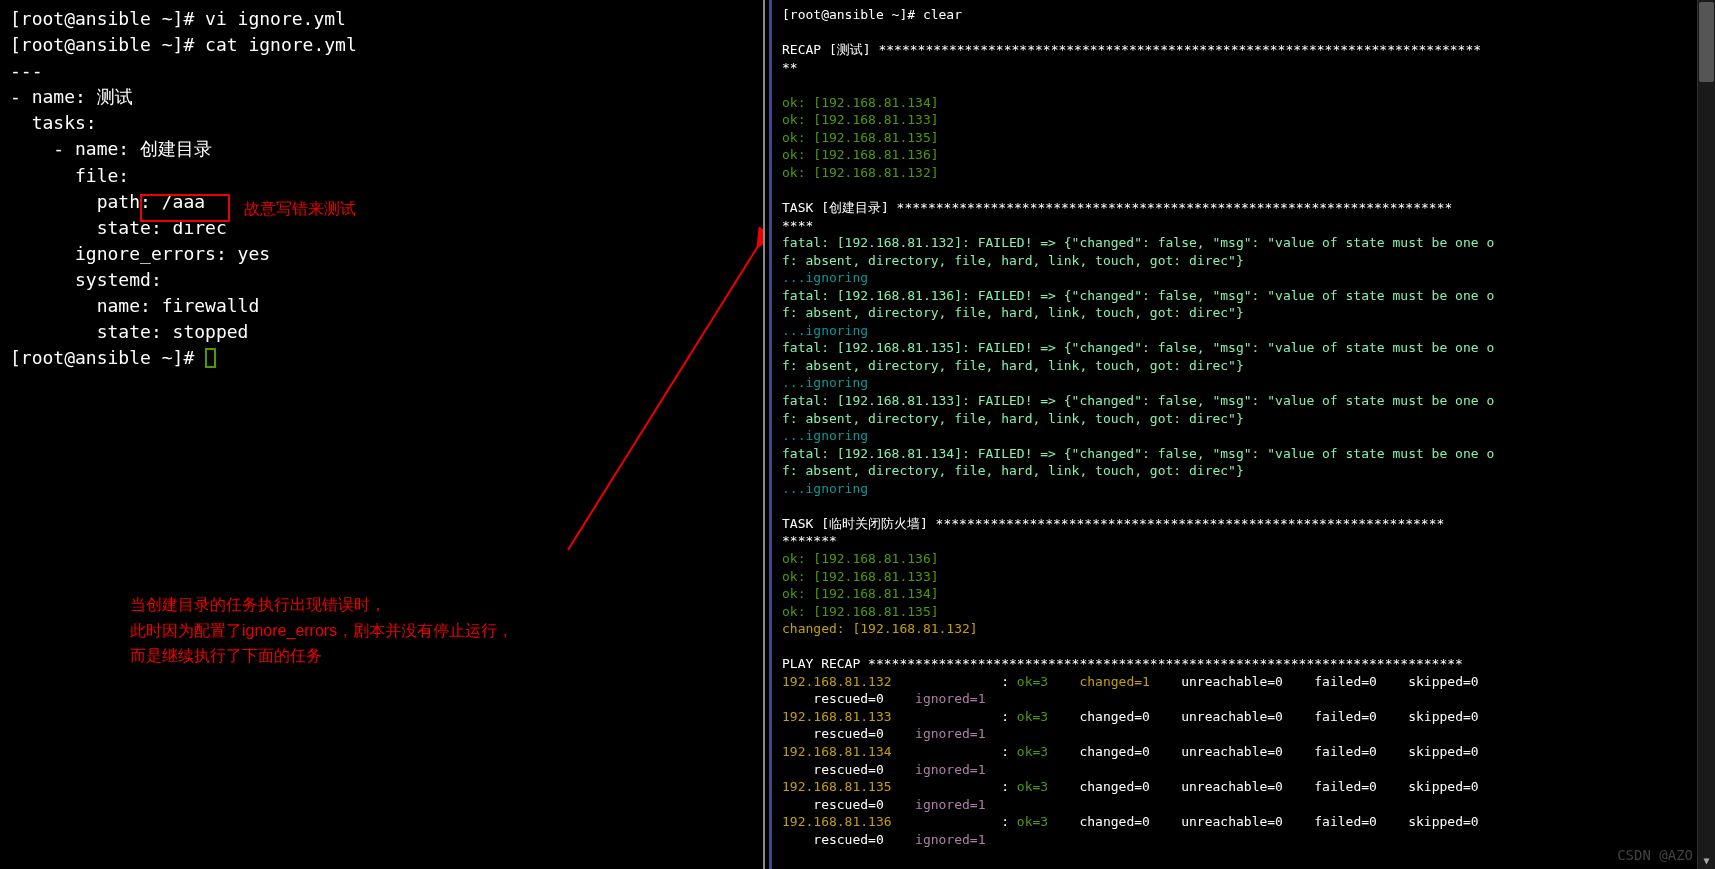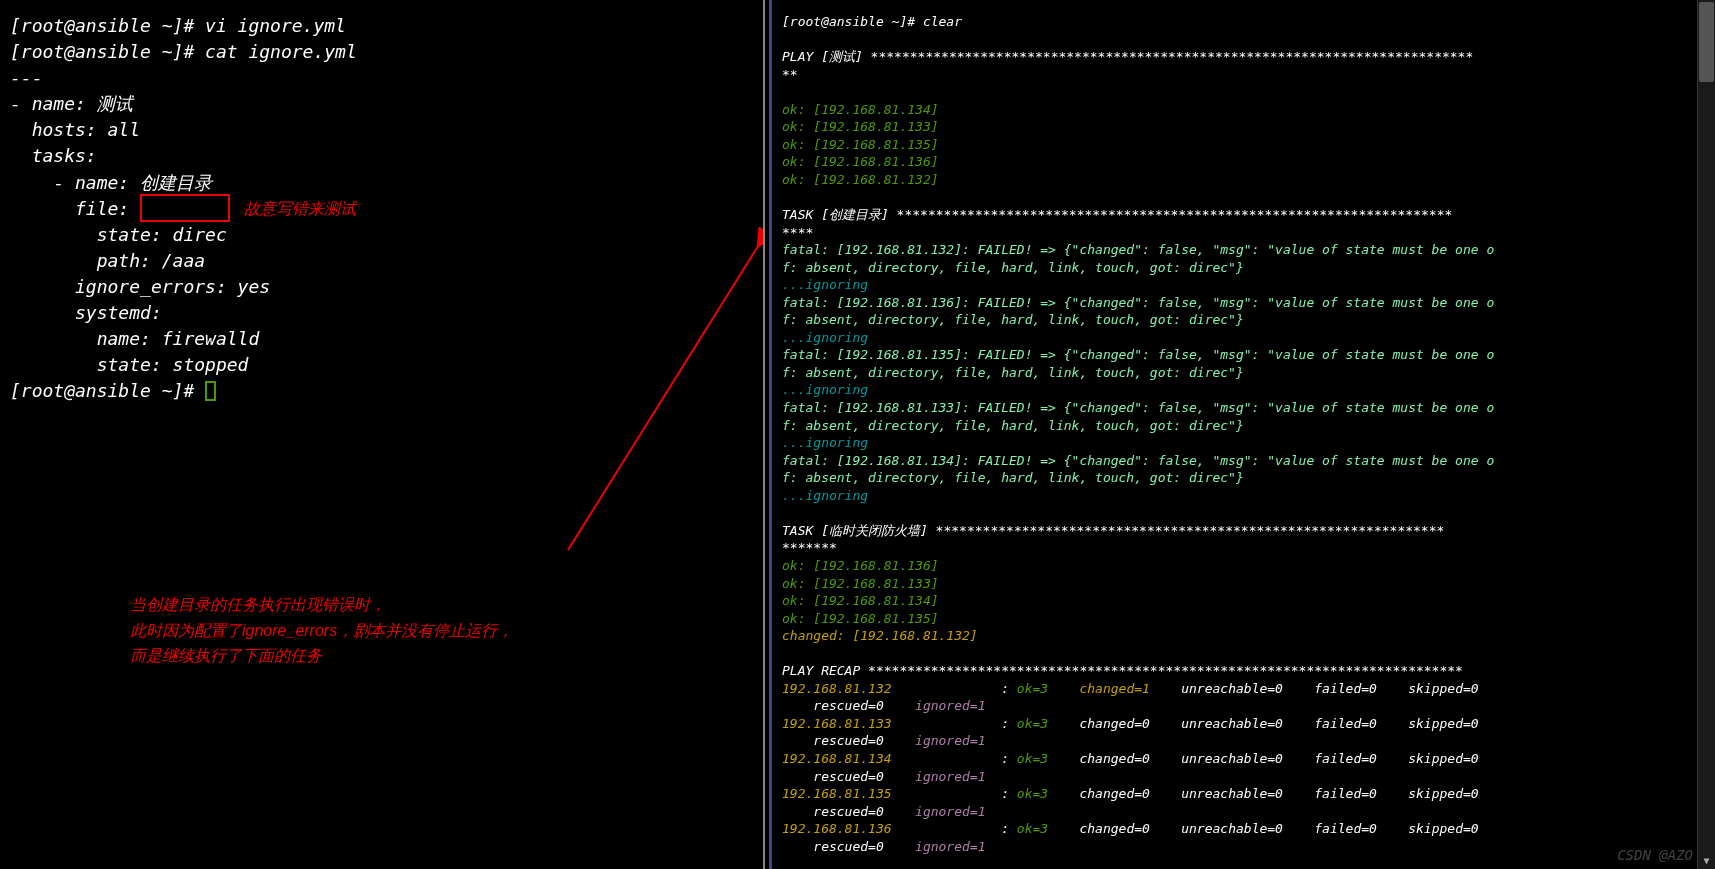--- a/index.html
+++ b/index.html
@@ -10,22 +10,21 @@
       width: 1715px;
       height: 869px;
       overflow: hidden;
       position: relative;
     }
     .pane {
       background: #000;
       color: #fff;
       position: relative;
       overflow: hidden;
-      padding: 13px 10px;
-      font-style: italic;
+      padding: 6px 10px;
     }
     .left-pane {
       width: 765px;
       border-right: 2px solid #888;
       font-size: 18px;
       line-height: 1.45;
     }
     .right-pane {
       flex: 1;
       font-size: 13px;
@@ -105,26 +104,25 @@
     }
   </style>
 </head>
 <body>
 
 <div class="pane left-pane">
   <pre><span>[root@ansible ~]# vi ignore.yml</span></pre>
   <pre><span>[root@ansible ~]# cat ignore.yml</span></pre>
   <pre><span>---</span></pre>
   <pre><span>- name: 测试</span></pre>
-  <pre><span>  hosts: all</span></pre>
   <pre><span>  tasks:</span></pre>
   <pre><span>    - name: 创建目录</span></pre>
   <pre><span>      file:</span></pre>
+  <pre><span>        path: /aaa</span></pre>
   <pre><span>        state: direc</span></pre>
-  <pre><span>        path: /aaa</span></pre>
   <pre><span>      ignore_errors: yes</span></pre>
   <pre><span></span></pre>
   <pre><span>      systemd:</span></pre>
   <pre><span>        name: firewalld</span></pre>
   <pre><span>        state: stopped</span></pre>
   <pre><span></span></pre>
   <pre><span>[root@ansible ~]# </span><span class="cursor-block"></span></pre>
 
   <div class="red-box" style="left:140px; top:194px; width:90px; height:28px;"></div>
   <div class="red-annot" style="left:244px; top:197px;">故意写错来测试</div>
@@ -142,21 +140,21 @@
       </marker>
     </defs>
     <line x1="215" y1="10" x2="18" y2="325" stroke="#e00" stroke-width="2" marker-start="url(#ah)"></line>
   </svg>
 </div>
 
 <div class="pane right-pane">
   <div class="right-content">
   <pre><span>[root@ansible ~]# clear</span></pre>
   <pre> </pre>
-  <pre><span>PLAY [测试] *****************************************************************************</span></pre>
+  <pre><span>RECAP [测试] *****************************************************************************</span></pre>
   <pre><span>**</span></pre>
   <pre> </pre>
   <pre class="green"><span>ok: [192.168.81.134]</span></pre>
   <pre class="green"><span>ok: [192.168.81.133]</span></pre>
   <pre class="green"><span>ok: [192.168.81.135]</span></pre>
   <pre class="green"><span>ok: [192.168.81.136]</span></pre>
   <pre class="green"><span>ok: [192.168.81.132]</span></pre>
   <pre> </pre>
   <pre><span>TASK [创建目录] ***********************************************************************</span></pre>
   <pre><span>****</span></pre>

